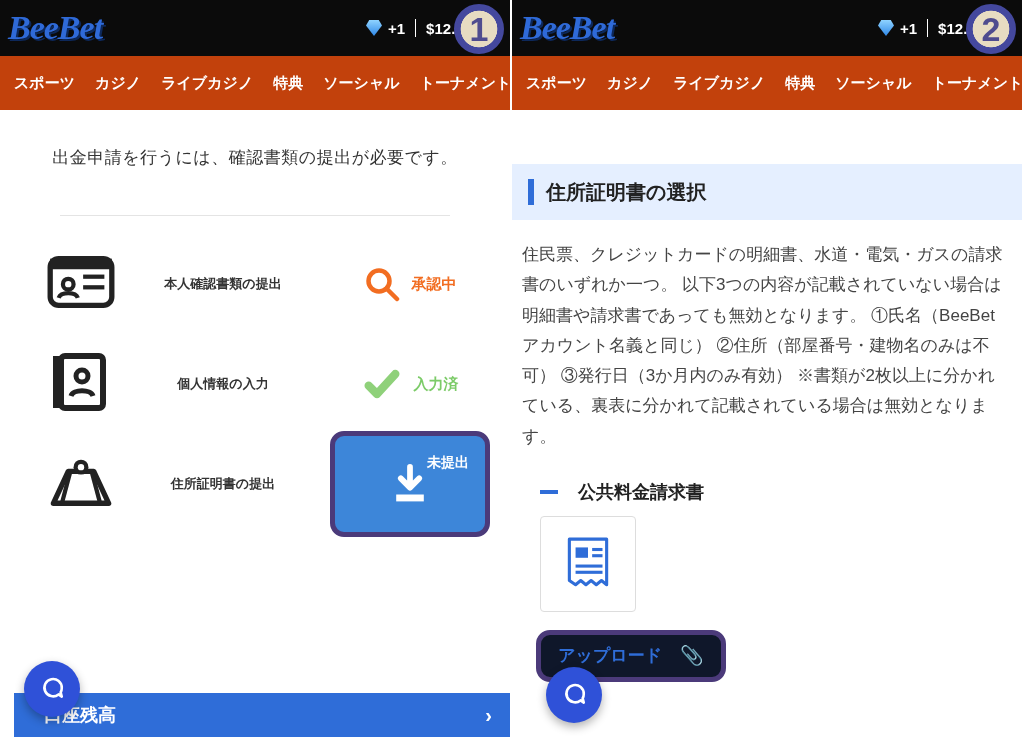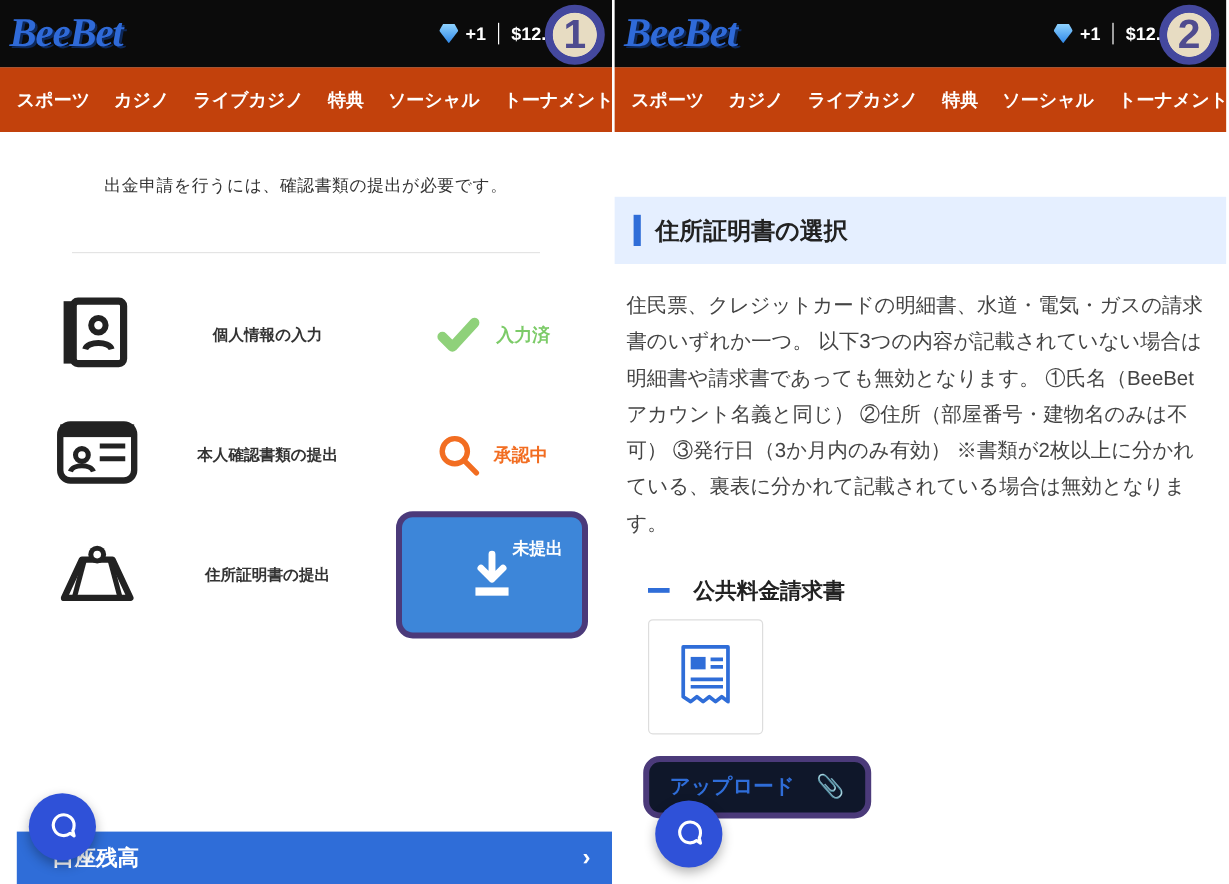--- a/index.html
+++ b/index.html
@@ -75,21 +75,21 @@
     font-weight: 900;
     font-size: 15px;
     padding: 0 4px;
     white-space: nowrap;
     overflow: hidden;
   }
   .nav span { padding: 0 10px; }
   
   .body1 { padding: 30px 20px 0 20px; text-align:center; }
   .h-title { font-size: 24px; font-weight: 900; color:#1a1a1a; }
-  .h-sub  { font-size: 14px; color:#333; margin-top: 6px; letter-spacing: .5px; }
+  .h-sub  { font-size: 17px; color:#333; margin-top: 6px; letter-spacing: .5px; }
   .hr1 { border:0; border-top:1px solid #e4e4e4; margin: 46px 40px 18px; }
   .step-row {
     display:flex; align-items:center; height: 100px;
     padding: 0 0 0 26px;
   }
   .step-row .ic { width: 70px; flex:0 0 70px; }
   .step-row .mid {
     flex:1; font-size: 13px; font-weight: 700; color:#333;
     padding: 0 6px;
   }
@@ -193,54 +193,54 @@
     <span>ソーシャル</span>
     <span>トーナメント</span>
   </div>
 
   <div class="body1">
     <div class="h-sub">出金申請を行うには、確認書類の提出が必要です。</div>
     <hr class="hr1">
 
     <div class="step-row">
       <div class="ic">
-        <svg viewBox="0 0 64 64" width="64" height="64">
-          <rect x="12" y="6" width="42" height="52" rx="4" fill="none" stroke="#222" stroke-width="6"></rect>
-          <rect x="4" y="6" width="8" height="52" fill="#222"></rect>
-          <circle cx="33" cy="26" r="6" fill="none" stroke="#222" stroke-width="5"></circle>
-          <path d="M22 46c2-7 20-7 22 0" fill="none" stroke="#222" stroke-width="5"></path>
-        </svg>
-      </div>
-      <div class="mid">個人情報の入力</div>
-      <div class="st done">
-        <svg viewBox="0 0 24 24" width="40" height="40">
-          <path d="M4 13l5 5L20 6" fill="none" stroke="#8fd17a" stroke-width="5" stroke-linecap="round" stroke-linejoin="round"></path>
-        </svg>
-        <span>入力済</span>
-      </div>
-    </div>
-
-    <div class="step-row">
-      <div class="ic">
         <svg viewBox="0 0 64 50" width="68" height="54">
           <rect x="3" y="3" width="58" height="44" rx="8" fill="none" stroke="#222" stroke-width="5"></rect>
           <circle cx="20" cy="27" r="5" fill="none" stroke="#222" stroke-width="4"></circle>
           <path d="M11 40c2-6 16-6 18 0" fill="none" stroke="#222" stroke-width="4"></path>
           <line x1="34" y1="20" x2="54" y2="20" stroke="#222" stroke-width="4"></line>
           <line x1="34" y1="30" x2="54" y2="30" stroke="#222" stroke-width="4"></line>
           <rect x="3" y="3" width="58" height="10" fill="#222"></rect>
         </svg>
       </div>
       <div class="mid">本人確認書類の提出</div>
       <div class="st pend">
         <svg viewBox="0 0 24 24" width="36" height="36">
           <circle cx="10" cy="10" r="7" fill="none" stroke="#f26d21" stroke-width="3"></circle>
           <line x1="15" y1="15" x2="22" y2="22" stroke="#f26d21" stroke-width="3" stroke-linecap="round"></line>
         </svg>
         <span>承認中</span>
+      </div>
+    </div>
+
+    <div class="step-row">
+      <div class="ic">
+        <svg viewBox="0 0 64 64" width="64" height="64">
+          <rect x="12" y="6" width="42" height="52" rx="4" fill="none" stroke="#222" stroke-width="6"></rect>
+          <rect x="4" y="6" width="8" height="52" fill="#222"></rect>
+          <circle cx="33" cy="26" r="6" fill="none" stroke="#222" stroke-width="5"></circle>
+          <path d="M22 46c2-7 20-7 22 0" fill="none" stroke="#222" stroke-width="5"></path>
+        </svg>
+      </div>
+      <div class="mid">個人情報の入力</div>
+      <div class="st done">
+        <svg viewBox="0 0 24 24" width="40" height="40">
+          <path d="M4 13l5 5L20 6" fill="none" stroke="#8fd17a" stroke-width="5" stroke-linecap="round" stroke-linejoin="round"></path>
+        </svg>
+        <span>入力済</span>
       </div>
     </div>
 
     <div class="step-row">
       <div class="ic">
         <svg viewBox="0 0 64 56" width="68" height="60">
           <path d="M6 48l14-30 24 0 14 30z" fill="none" stroke="#222" stroke-width="5" stroke-linejoin="round"></path>
           <line x1="22" y1="18" x2="14" y2="48" stroke="#222" stroke-width="4"></line>
           <line x1="42" y1="18" x2="50" y2="48" stroke="#222" stroke-width="4"></line>
           <circle cx="32" cy="14" r="7" fill="#222"></circle>

